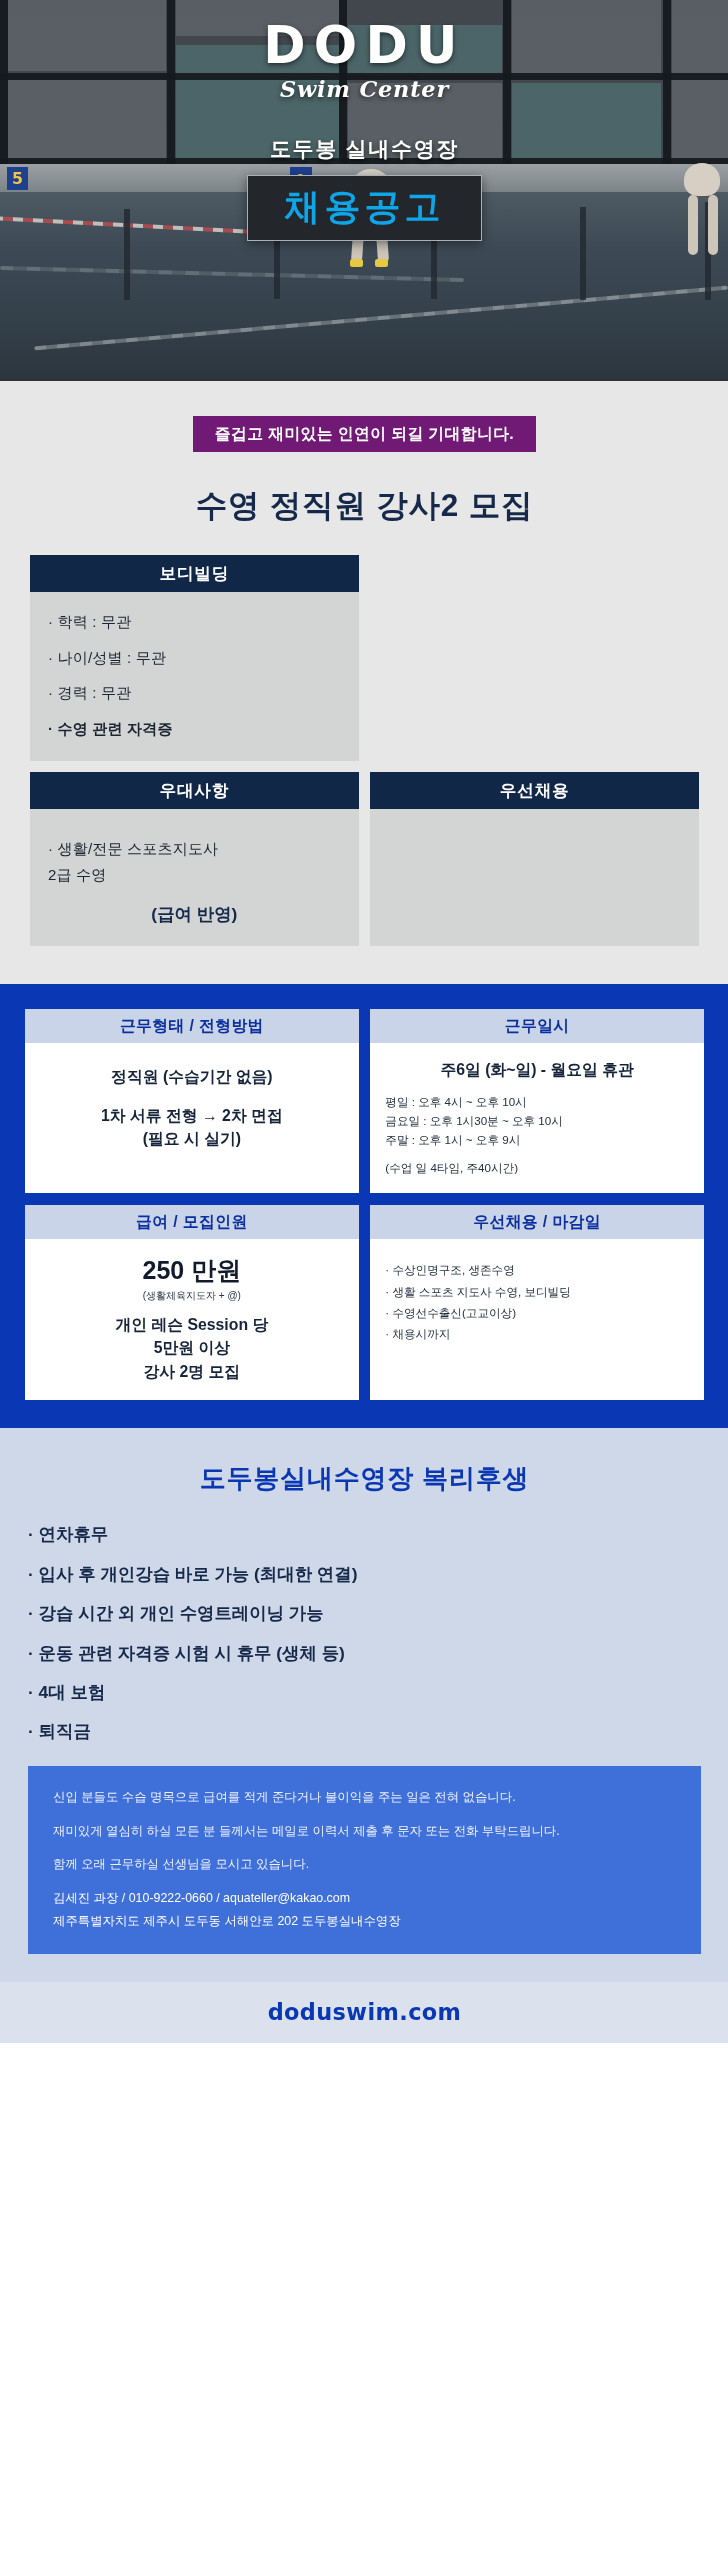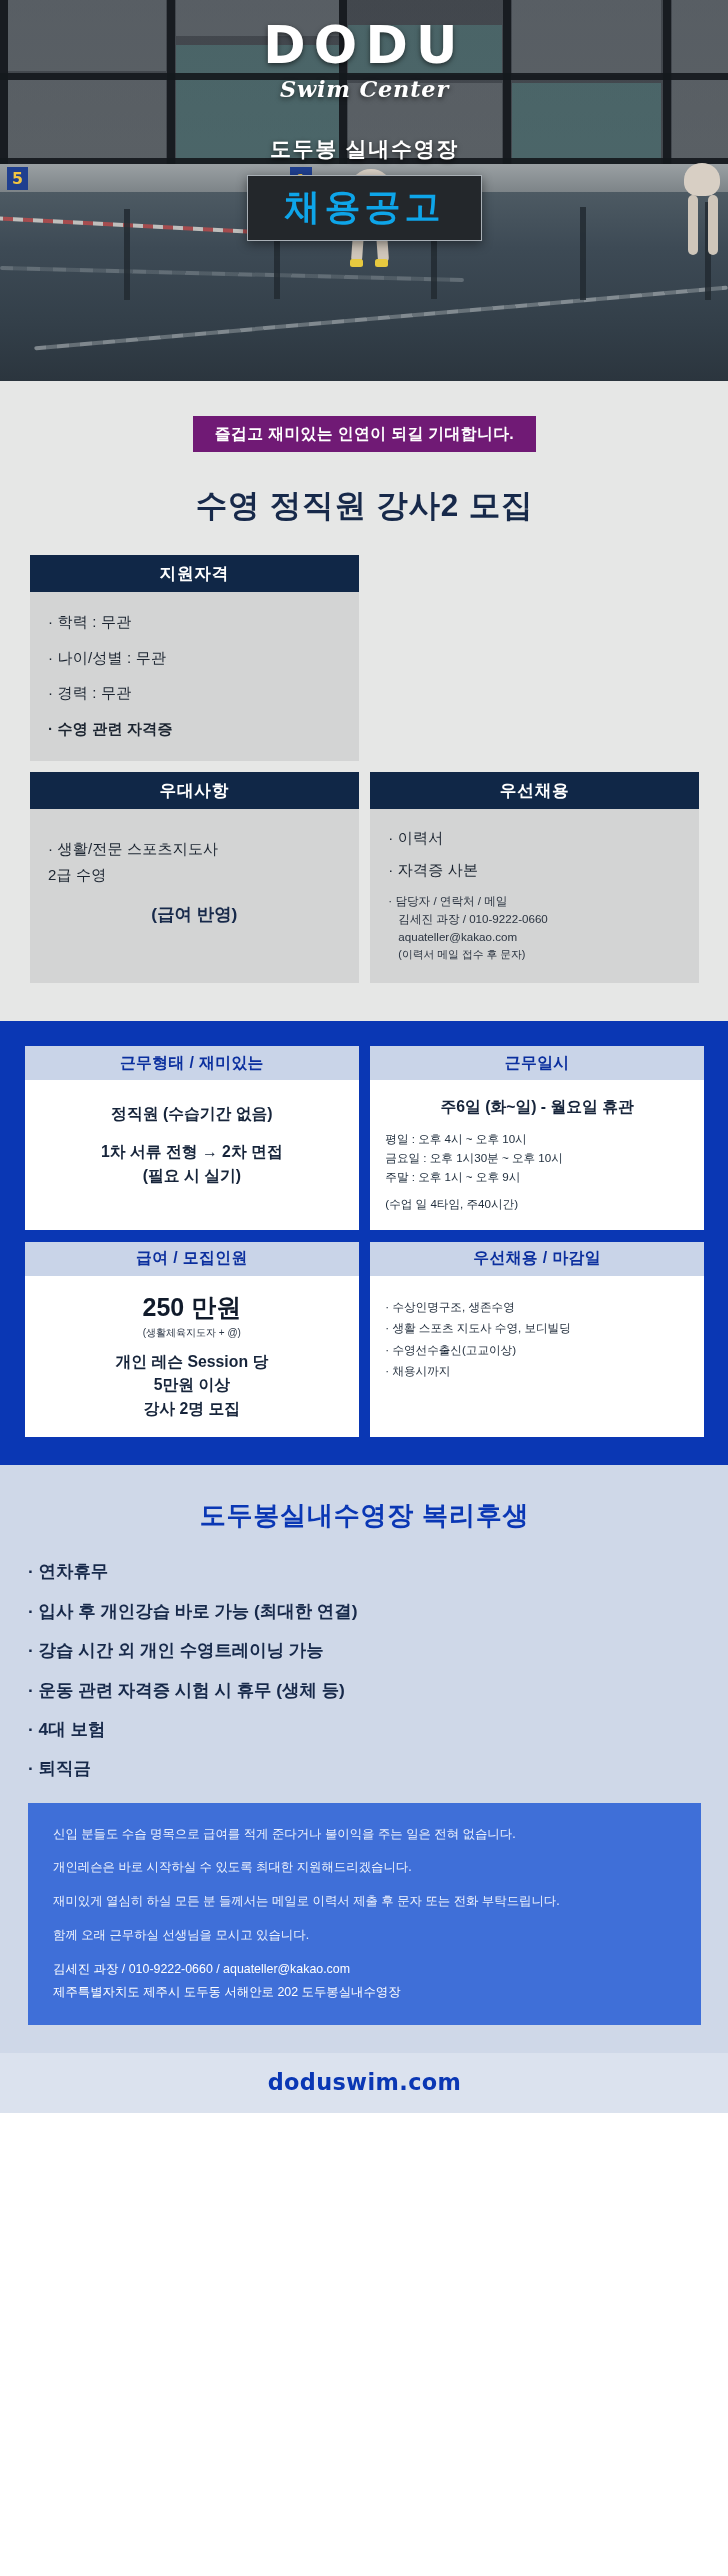--- a/index.html
+++ b/index.html
@@ -210,57 +210,49 @@
       <div class="hero-badge">채용공고</div>
     </div>
   </div>
 
   <div class="sec-grey">
     <div class="tagline">즐겁고 재미있는 인연이 되길 기대합니다.</div>
     <div class="job-title">수영 정직원 강사2 모집</div>
 
     <div class="grid2">
       <div class="card">
-        <div class="card-head">지원자격</div>
+        <div class="card-head">보디빌딩</div>
         <div class="card-body">
           <div class="li">· 학력 : 무관</div>
           <div class="li">· 나이/성별 : 무관</div>
           <div class="li">· 경력 : 무관</div>
           <div class="li b">· 수영 관련 자격증</div>
         </div>
       </div>
     </div>
 
     <div class="grid2 row2">
       <div class="card">
         <div class="card-head">우대사항</div>
         <div class="card-body" style="padding-top:28px;">
           <div class="li" style="margin-bottom:1.7px;">· 생활/전문 스포츠지도사</div>
           <div class="li">  2급 수영</div>
           <div class="center-bold">(급여 반영)</div>
         </div>
       </div>
       <div class="card">
         <div class="card-head">우선채용</div>
-        <div class="card-body" style="padding-top:16.6px;">
-          <div class="li" style="margin-bottom:8.3px;">· 이력서</div>
-          <div class="li" style="margin-bottom:10px;">· 자격증 사본</div>
-          <div class="sub-line">· 담당자 / 연락처 / 메일</div>
-          <div class="sub-line indent">김세진 과장 / 010-9222-0660</div>
-          <div class="sub-line indent">aquateller@kakao.com</div>
-          <div class="sub-line indent small">(이력서 메일 접수 후 문자)</div>
-        </div>
       </div>
     </div>
   </div>
 
   <div class="sec-blue">
     <div class="grid2">
       <div class="bcard">
-        <div class="bcard-head">근무형태 / 재미있는</div>
+        <div class="bcard-head">근무형태 / 전형방법</div>
         <div class="bcard-body" style="padding-top:21.6px;">
           <div class="bline c" style="margin-bottom:15px;">정직원 (수습기간 없음)</div>
           <div class="bline c">1차 서류 전형 → 2차 면접</div>
           <div class="bline c">(필요 시 실기)</div>
         </div>
       </div>
       <div class="bcard">
         <div class="bcard-head">근무일시</div>
         <div class="bcard-body">
           <div class="bline c" style="margin-bottom:10px;">주6일 (화~일) - 월요일 휴관</div>
@@ -301,21 +293,20 @@
       <div class="benefit-li">· 연차휴무</div>
       <div class="benefit-li">· 입사 후 개인강습 바로 가능 (최대한 연결)</div>
       <div class="benefit-li">· 강습 시간 외 개인 수영트레이닝 가능</div>
       <div class="benefit-li">· 운동 관련 자격증 시험 시 휴무 (생체 등)</div>
       <div class="benefit-li">· 4대 보험</div>
       <div class="benefit-li">· 퇴직금</div>
     </div>
 
     <div class="notebox">
       <div class="note-p">신입 분들도 수습 명목으로 급여를 적게 준다거나 불이익을 주는 일은 전혀 없습니다.</div>
-      <div class="note-p">개인레슨은 바로 시작하실 수 있도록 최대한 지원해드리겠습니다.</div>
       <div class="note-p">재미있게 열심히 하실 모든 분 들께서는 메일로 이력서 제출 후 문자 또는 전화 부탁드립니다.</div>
       <div class="note-p">함께 오래 근무하실 선생님을 모시고 있습니다.</div>
       <div class="note-contact">김세진 과장 / 010-9222-0660 / aquateller@kakao.com</div>
       <div class="note-contact">제주특별자치도 제주시 도두동 서해안로 202 도두봉실내수영장</div>
     </div>
   </div>
 
   <div class="footer">
     <span class="footer-url">doduswim.com</span>
   </div>

